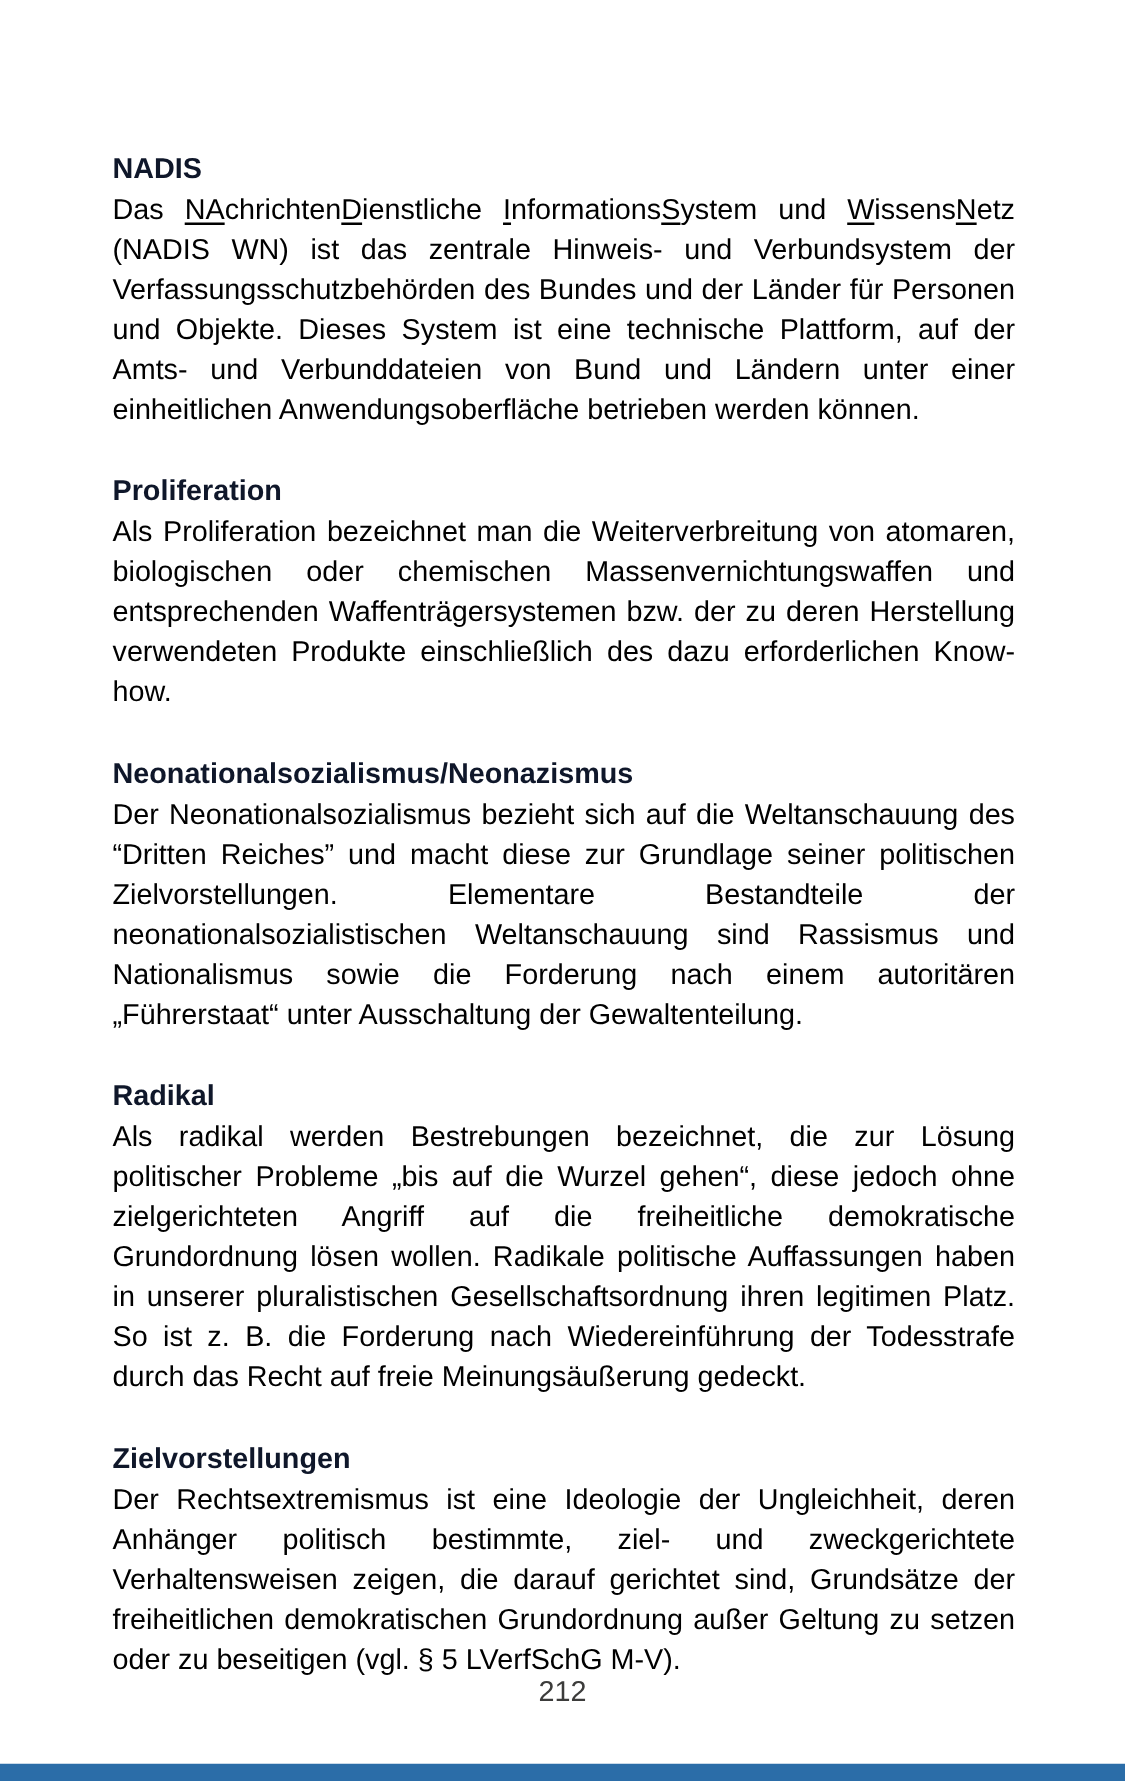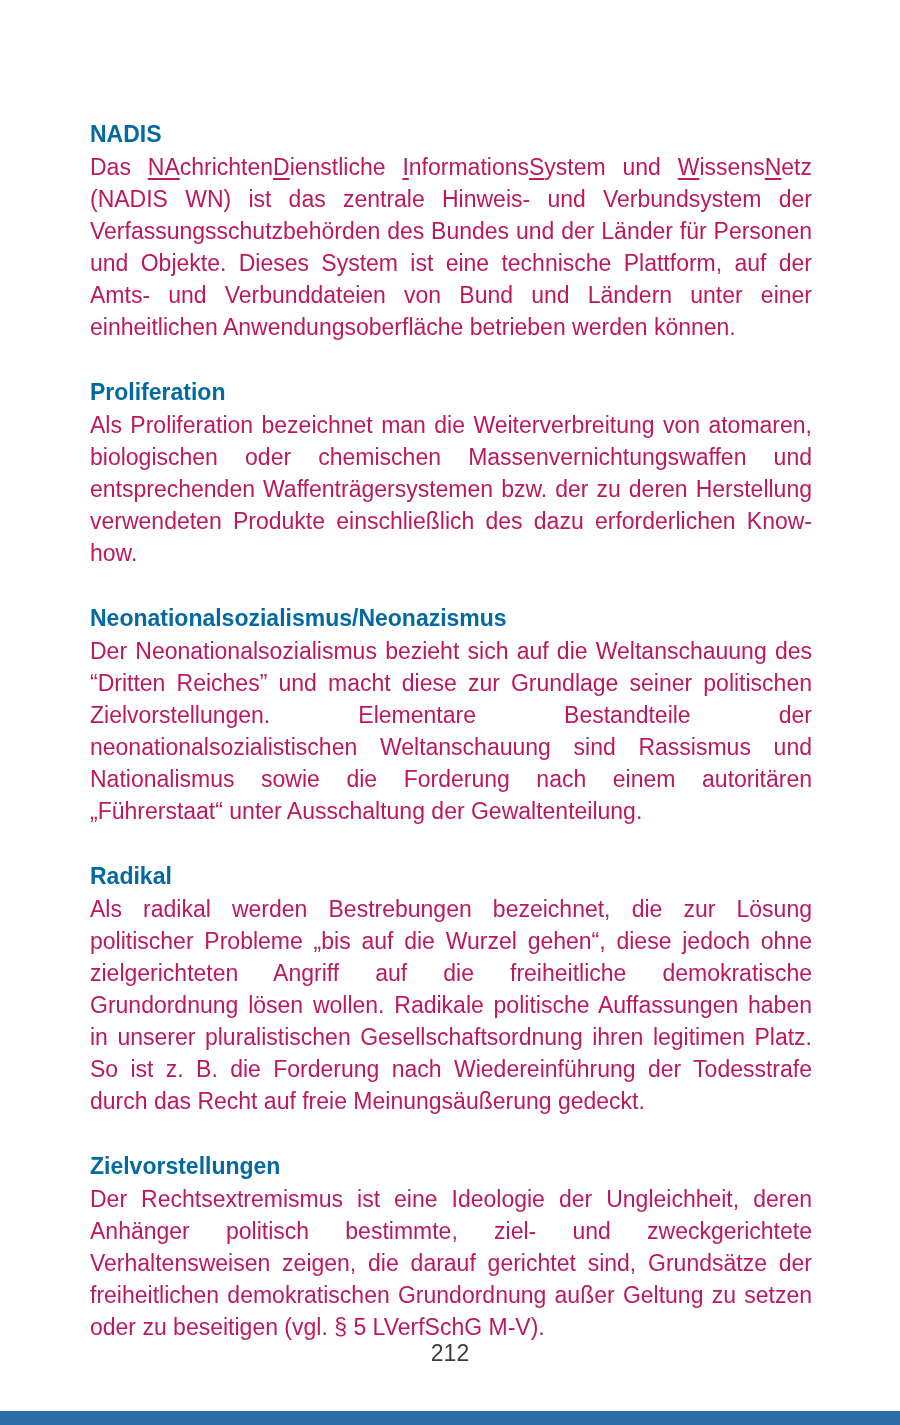--- a/index.html
+++ b/index.html
@@ -18,28 +18,28 @@
   .content {
     position: absolute;
     top: 118px;
     left: 90px;
     width: 722px;
   }
   .section {
     margin-bottom: 33px;
   }
   .section-heading {
-    color: #0369a1;
+    color: #0f172a;
     font-size: 23px;
     font-weight: bold;
     line-height: 32px;
     margin: 0 0 1px 0;
   }
   .section-body {
-    color: #be185d;
+    color: #000000;
     font-size: 23px;
     line-height: 32px;
     text-align: justify;
     margin: 0;
     hyphens: auto;
     -webkit-hyphens: auto;
   }
   .u {
     text-decoration: underline;
     text-underline-offset: 3px;

